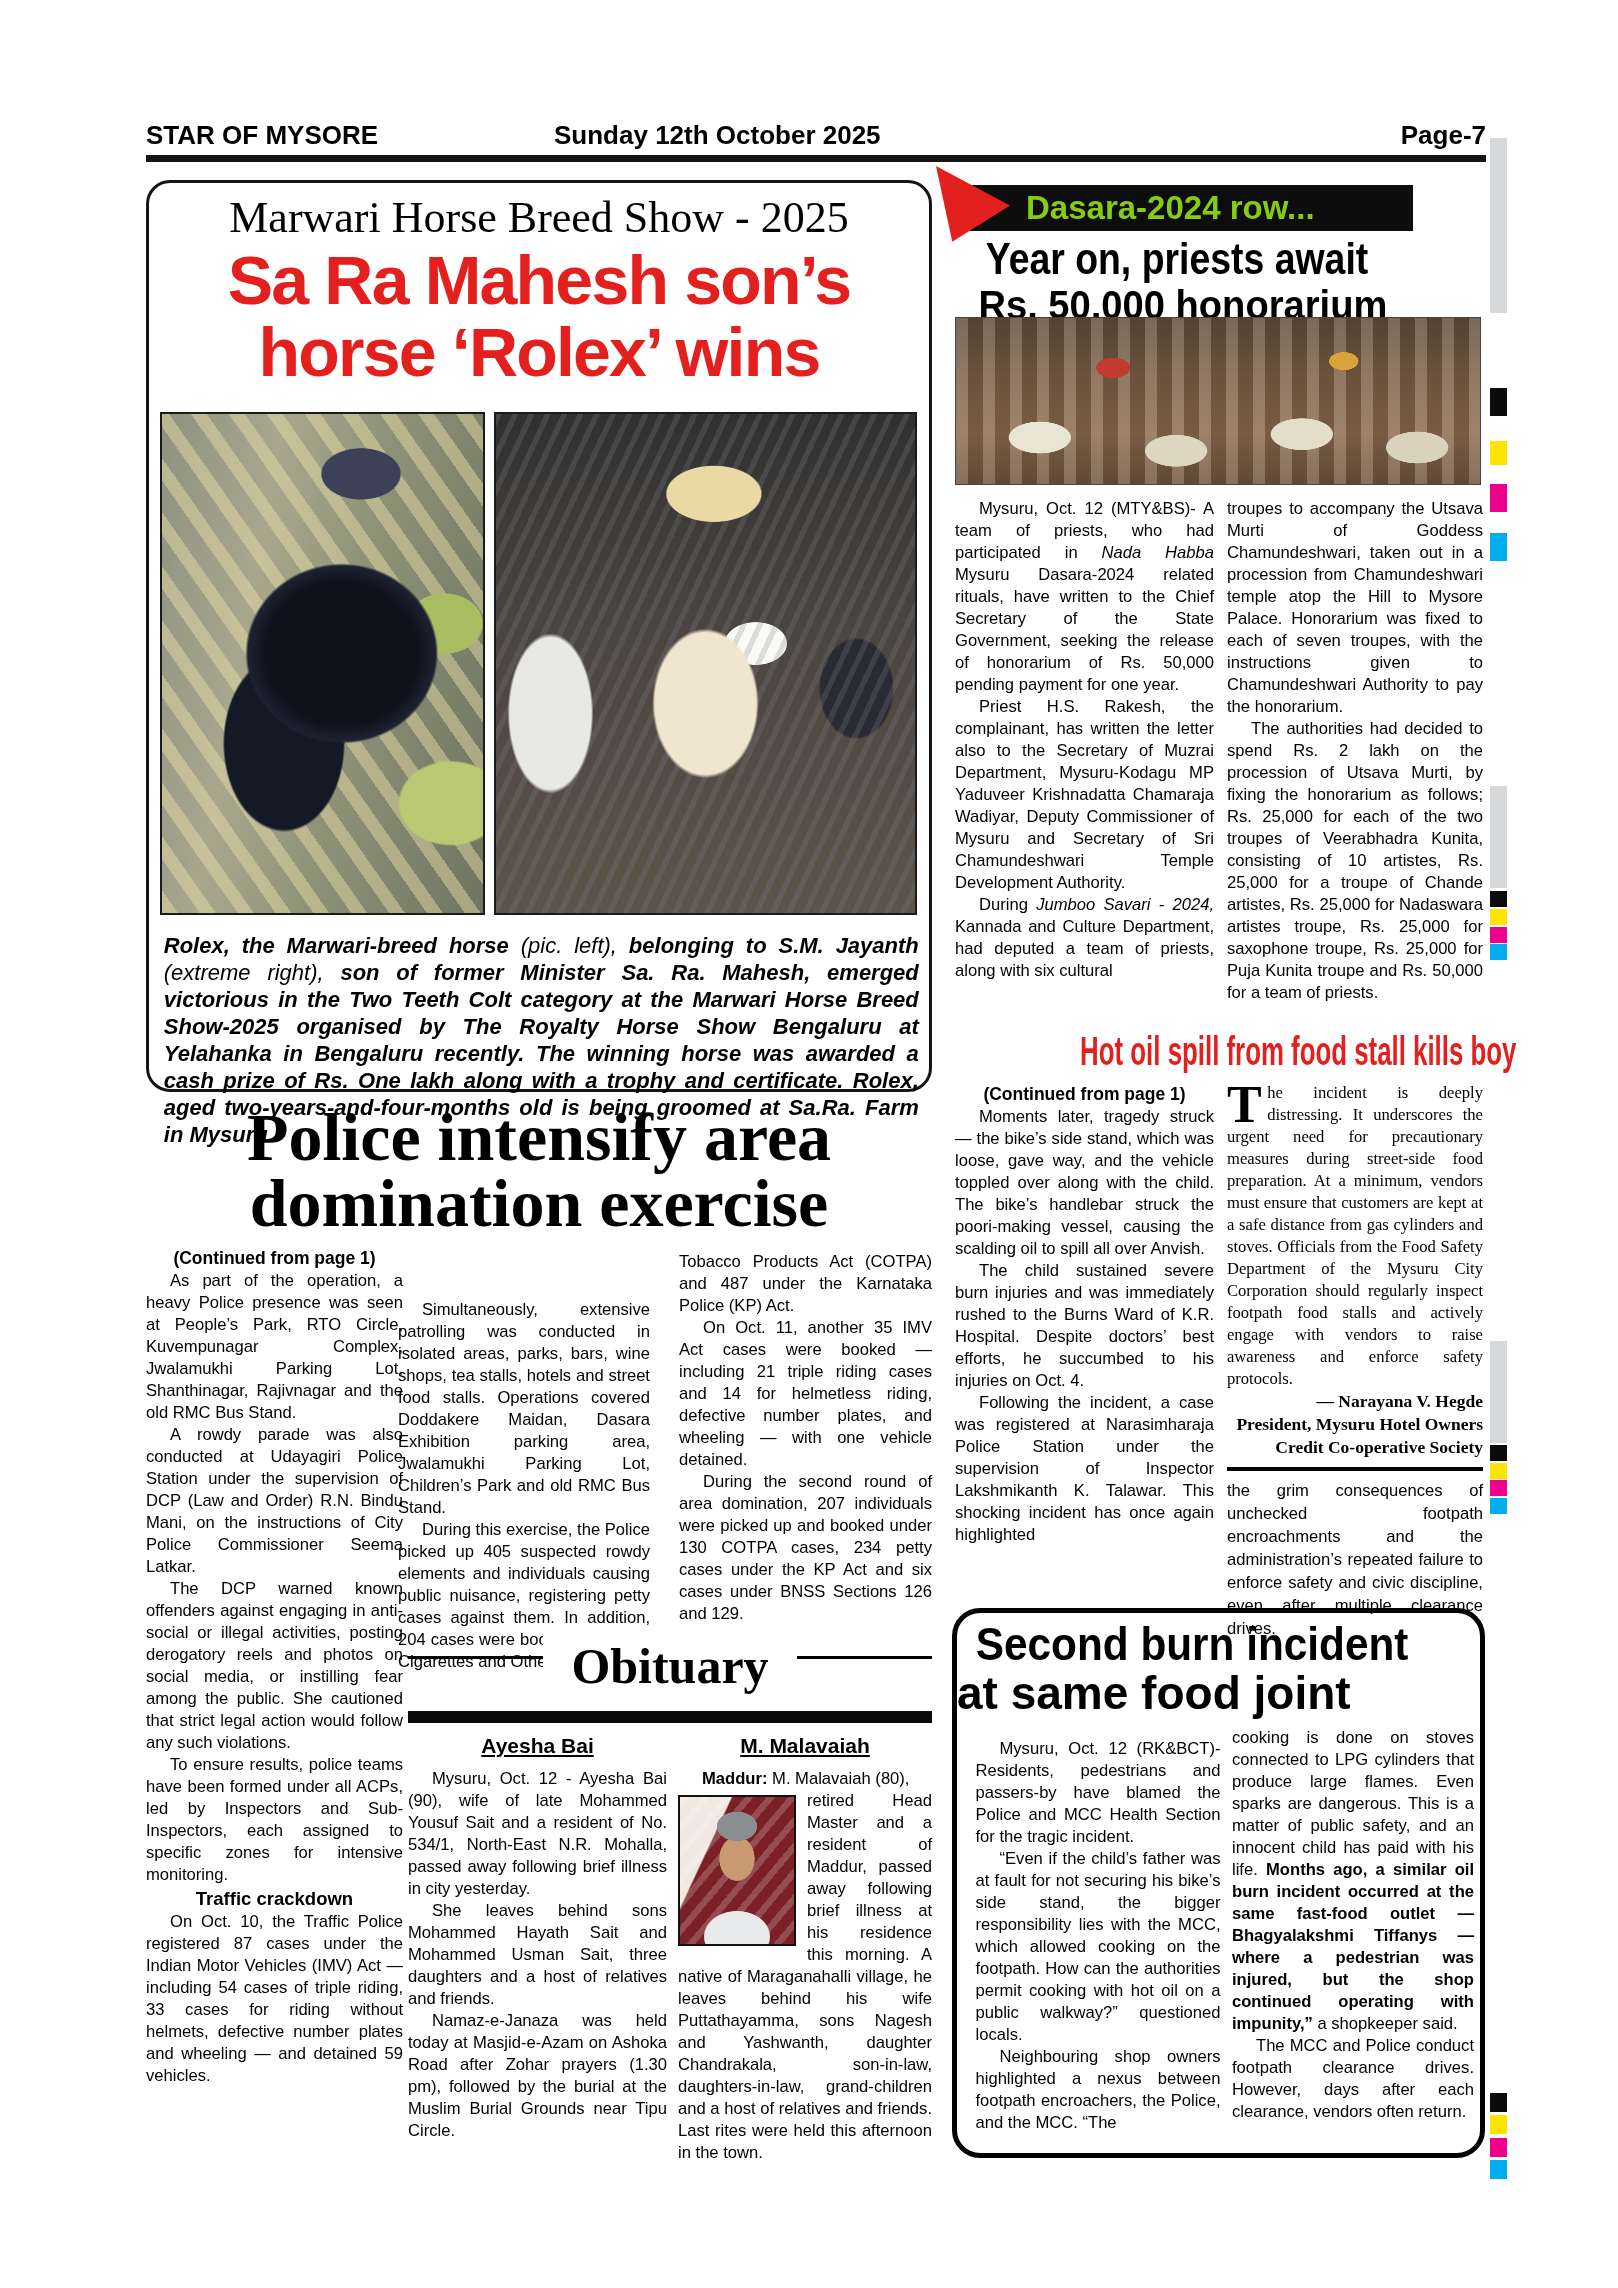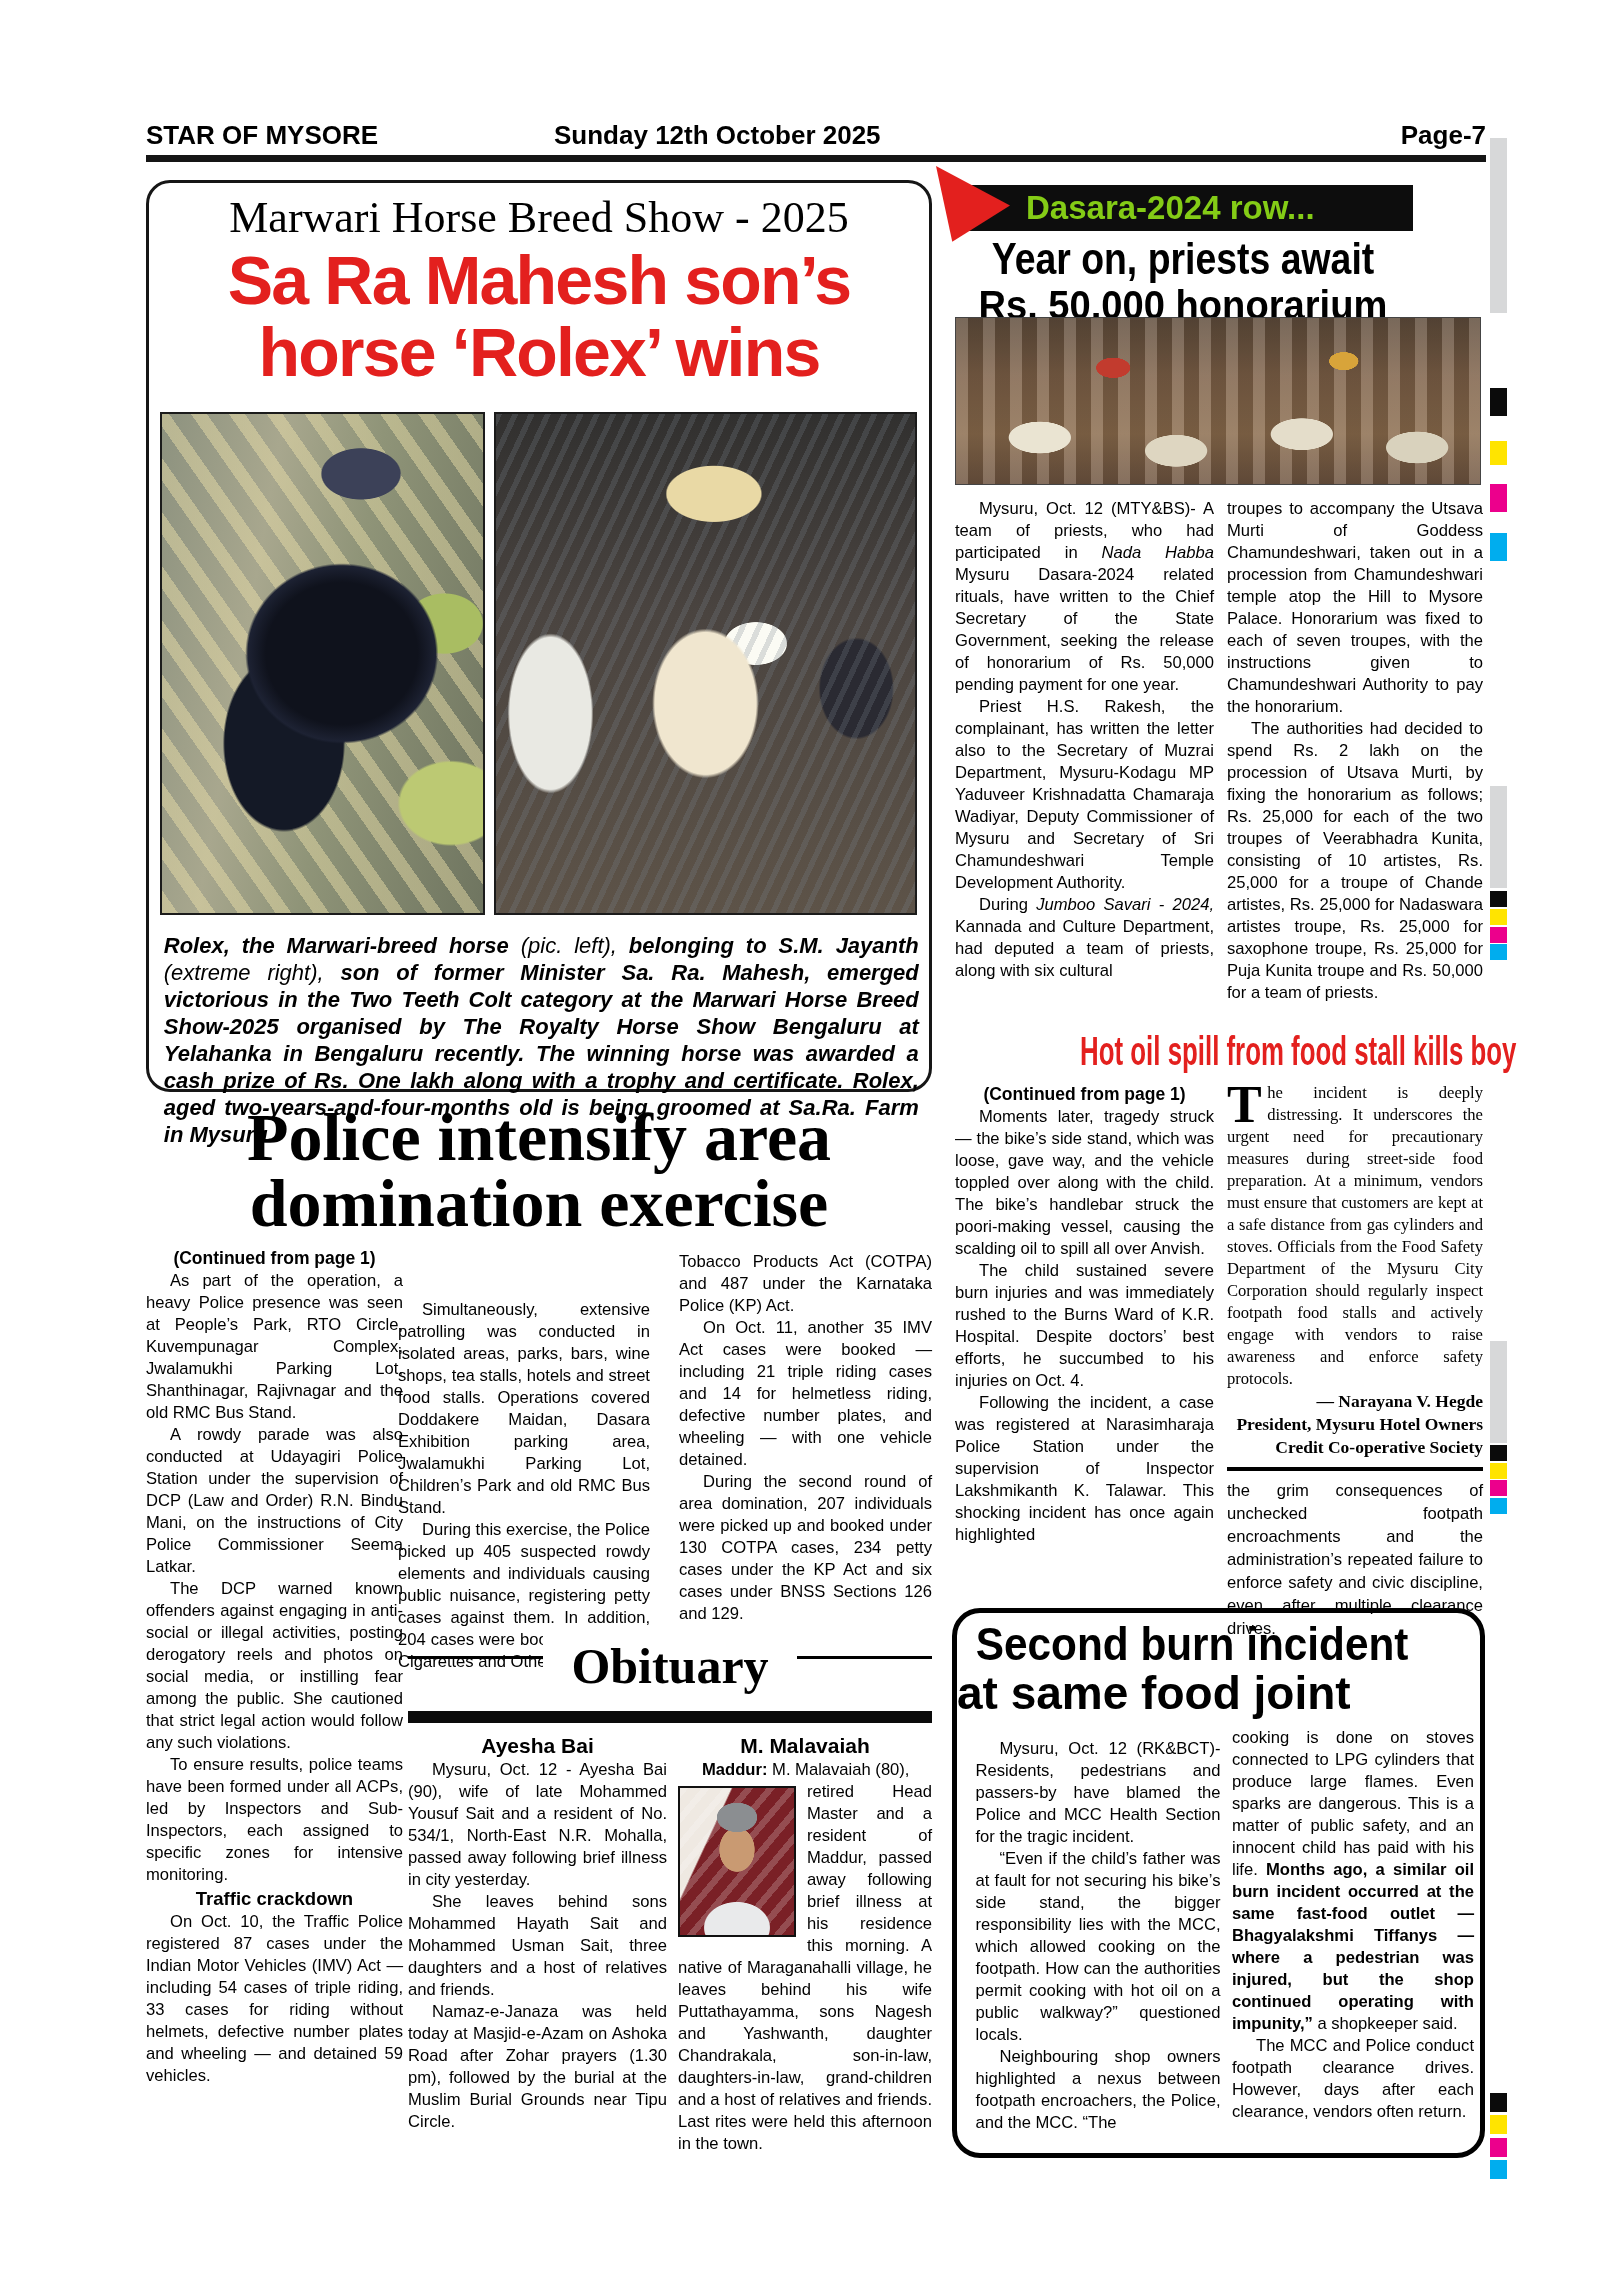--- a/index.html
+++ b/index.html
@@ -56,21 +56,21 @@
   .hb-caption{position:absolute;left:14.8px;top:749px;width:755px;margin:0;
               font-size:22px;line-height:27px;font-weight:bold;font-style:italic;text-align:justify;}
   .cap-n{font-weight:normal;}
 
   
   .pr-flag{position:absolute;left:936px;top:166px;width:74px;height:79px;z-index:2;
            clip-path:polygon(0 0,100% 50%,22% 96%);}
   .pr-kicker{position:absolute;left:952px;top:185px;width:461px;height:46px;z-index:1;
              color:#84cc16;font-weight:bold;font-size:33px;display:flex;align-items:center;
              padding-left:74px;box-sizing:border-box;}
-  .pr-h1{position:absolute;left:952px;top:236px;width:461px;text-align:center;
+  .pr-h1{position:absolute;left:952px;top:236px;width:461px;text-align:left;
          font-weight:bold;font-size:44px;line-height:46px;}
   .pr-h2{position:absolute;left:952px;top:284px;width:461px;text-align:center;
          font-weight:bold;font-size:41px;line-height:42px;}
   .pr-photo{position:absolute;left:955px;top:317px;width:526px;height:168px;border:0.9px solid #444;
     background:
       radial-gradient(ellipse 51px 26px at 16% 72%, #eae4d2 0 60%, transparent 62%),
       radial-gradient(ellipse 51px 26px at 42% 80%, #ded6c1 0 60%, transparent 62%),
       radial-gradient(ellipse 51px 26px at 66% 70%, #e4ddca 0 60%, transparent 62%),
       radial-gradient(ellipse 51px 26px at 88% 78%, #d9d2bd 0 60%, transparent 62%),
       radial-gradient(ellipse 28px 16.6px at 30% 30%, #c23b2e 0 60%, transparent 62%),
@@ -100,21 +100,21 @@
   .po-c3{left:679px;top:1251px;width:253px;}
 
   
   .ob-head{position:absolute;left:408px;top:1628px;width:524px;text-align:center;}
   .ob-line{position:absolute;left:0;right:0;top:28px;height:2.8px;background:#000;}
   .ob-title{position:relative;display:inline-block;background:#fff;padding:0 28px;z-index:1;
             font-family:"Liberation Serif",serif;font-weight:bold;font-size:50px;line-height:76px;}
   .ob-bar{position:absolute;left:0;right:0;top:83px;height:12px;background:#0b0b0b;}
   .ob-c1{left:408px;top:1733px;width:259px;}
   .ob-c2{left:678px;top:1733px;width:254px;}
-  .ob-name{font-weight:bold;text-align:center;font-size:21px;line-height:26px;margin-bottom:0;}
+  .ob-name{font-weight:bold;text-align:center;font-size:21px;line-height:26px;margin-bottom:9px;text-decoration:underline;}
   .ob-photo{float:left;width:118px;height:151px;border:2.8px solid #111;margin:4.6px 11px 3.7px 0;
     background:
       radial-gradient(ellipse 33px 24px at 50% 20%, #8b8e91 0 60%, transparent 62%),
       radial-gradient(ellipse 28px 35px at 50% 42%, #c99a72 0 62%, transparent 64%),
       radial-gradient(ellipse 54px 42px at 50% 95%, #e9eaeb 0 60%, transparent 62%),
       repeating-linear-gradient(130deg, rgba(255,255,255,.2) 0 6.5px, rgba(0,0,0,0) 6.5px 16.6px),
       linear-gradient(115deg,#efe9e2 0 28%,#7a2026 29% 100%);}
 
   
   .burn-box{position:absolute;left:952px;top:1608px;width:533px;height:550px;

